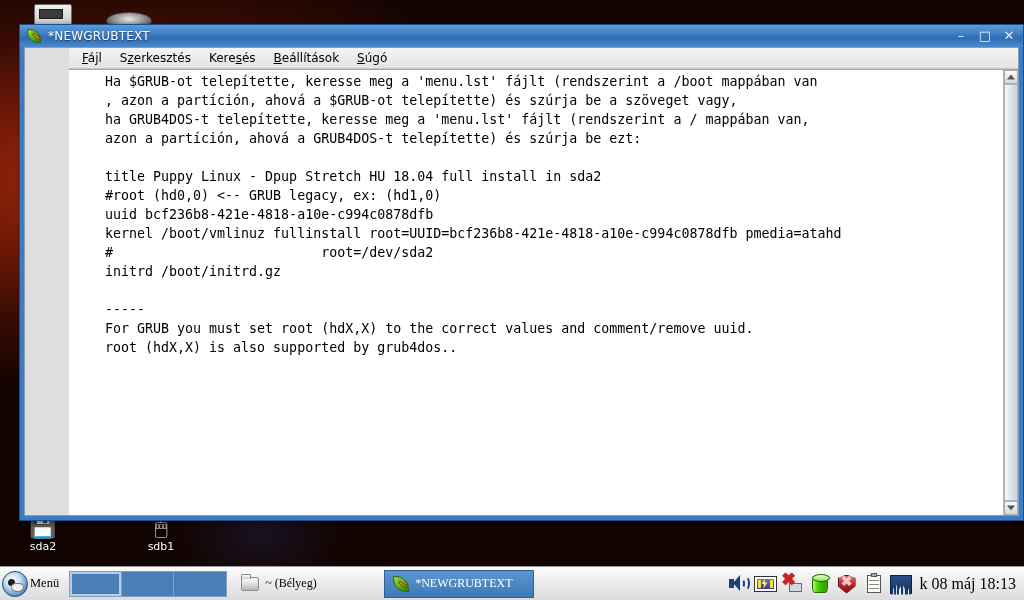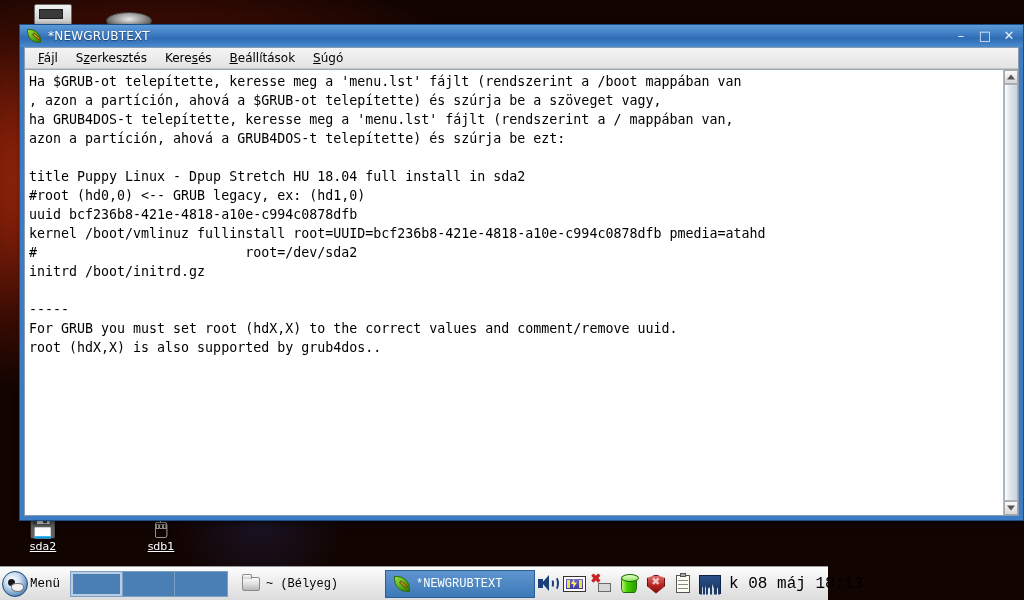--- a/index.html
+++ b/index.html
@@ -36,21 +36,21 @@
     position: absolute;
     width: 74px;
     text-align: center;
     color: #fff;
     font-size: 11px;
     font-family: "DejaVu Sans", sans-serif;
     text-shadow: 1px 1px 2px #000;
     z-index: 1;
   }
   .dicon .gl { display:block; font-size: 22px; line-height: 26px; }
-  .dicon .lbl { display:block;text-decoration:underline; }
+  .dicon .lbl { display:block; }
 
   
   .clip-icon {
     position: absolute;
     left: -58px;
     width: 74px;
     text-align: center;
     color: #fff;
     font-size: 11px;
     text-shadow: 1px 1px 2px #000;
@@ -139,20 +139,21 @@
     font-family: "DejaVu Sans", sans-serif;
   }
 
   #winbody {
     flex: 1 1 auto;
     margin: 0 4px 4px 4px;
     background: #dedede;
     border: 1px solid #8a9cb2;
     display: flex; flex-direction: column;
     min-height: 0;
+    padding-left: 44px;
   }
   #menubar {
     height: 21px;
     flex: 0 0 21px;
     background: linear-gradient(180deg,#f4f4f4 0%, #e3e3e3 100%);
     display: flex; align-items: center;
     padding-left: 4px;
     border-bottom: 1px solid #c6c6c6;
   }
   .menu-item {
@@ -174,20 +175,21 @@
   #editor {
     flex: 1 1 auto;
     padding: 2px 0 0 4px;
     font-family: "DejaVu Sans Mono", monospace;
     font-size: 13.3px;
     line-height: 19px;
     color: #000;
     white-space: pre;
     overflow: hidden;
     background: #fff;
+    margin-left: 32px;
   }
 
   
   #vscroll {
     flex: 0 0 15px;
     background: #e8e8e8;
     border-left: 1px solid #b5b5b5;
     display: flex; flex-direction: column;
   }
   .sb-btn {
@@ -207,26 +209,26 @@
   .sb-thumb {
     position: absolute; left: 0; right: 0; top: 0; height: 100%;
     background: linear-gradient(90deg,#fdfdfd 0%, #e2e6ec 40%, #c9d2dd 100%);
     border: 1px solid #a9b3bf;
   }
 
   
   #taskbar {
     position: absolute;
     left: 0; bottom: 0;
-    width: 828px; height: 34px;
+    width: 1024px; height: 34px;
     background: linear-gradient(180deg,#fdfdfd 0%, #ededed 45%, #dcdcdc 100%);
     border-top: 1px solid #9a9a9a;
     display: flex; align-items: center;
     z-index: 20;
-    font-family: Liberation Mono, monospace;
+    font-family: Liberation Serif, serif;
   }
   #menu-btn {
     display: flex; align-items: center;
     height: 32px; padding: 0 6px 0 2px;
     cursor: default;
   }
   .puppy-icon {
     width: 26px; height: 26px; margin-right: 2px;
     border-radius: 50%;
     background: radial-gradient(circle at 40% 35%, #ffffff 0%, #cfe0f2 35%, #5588bb 75%, #24557f 100%);

